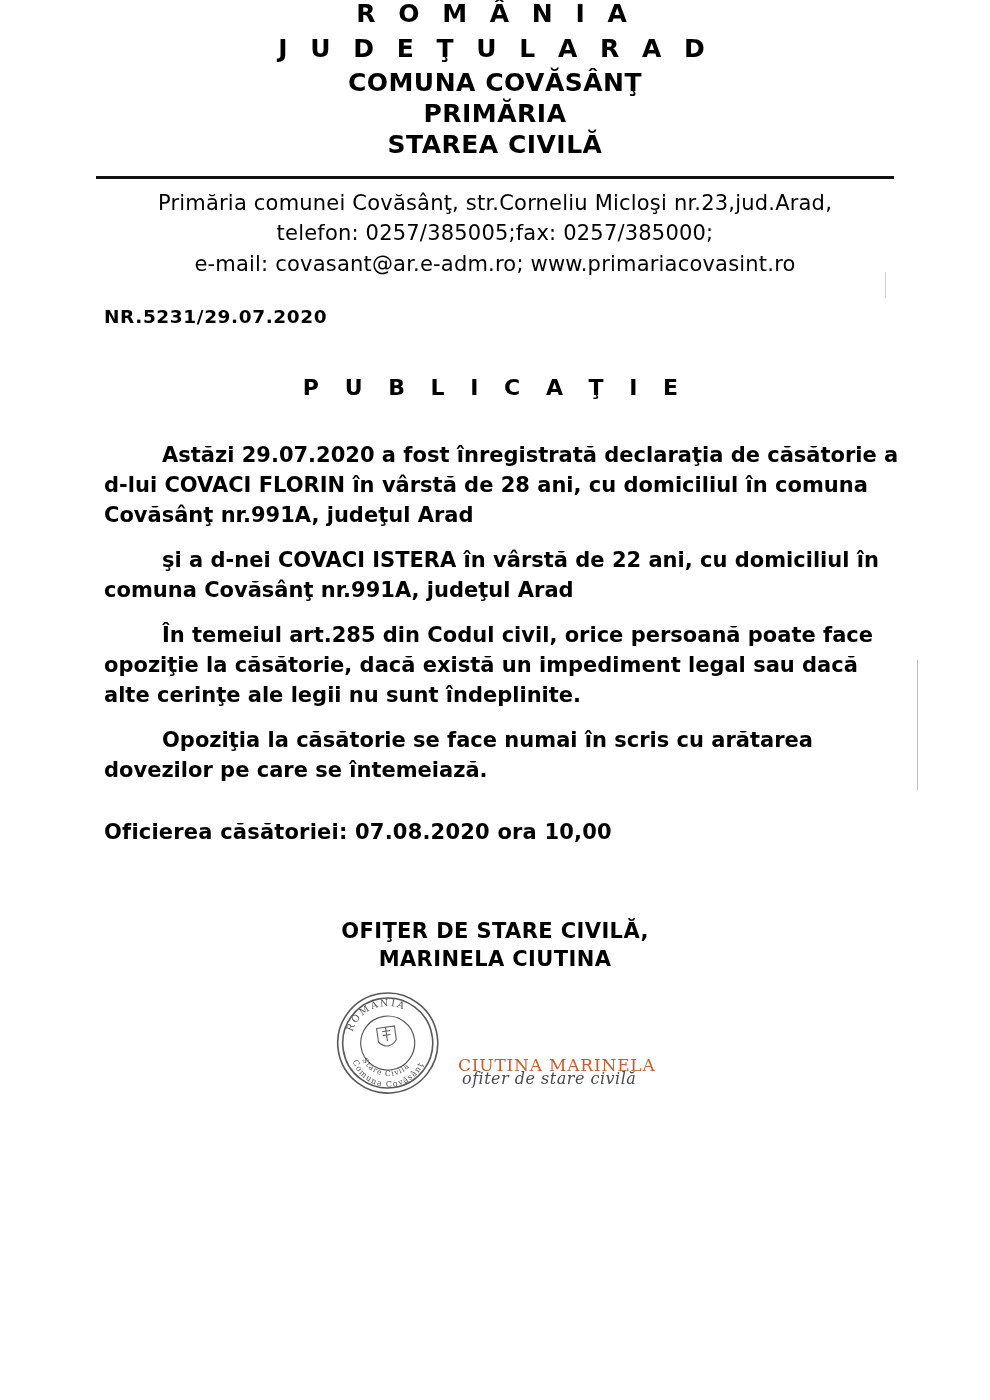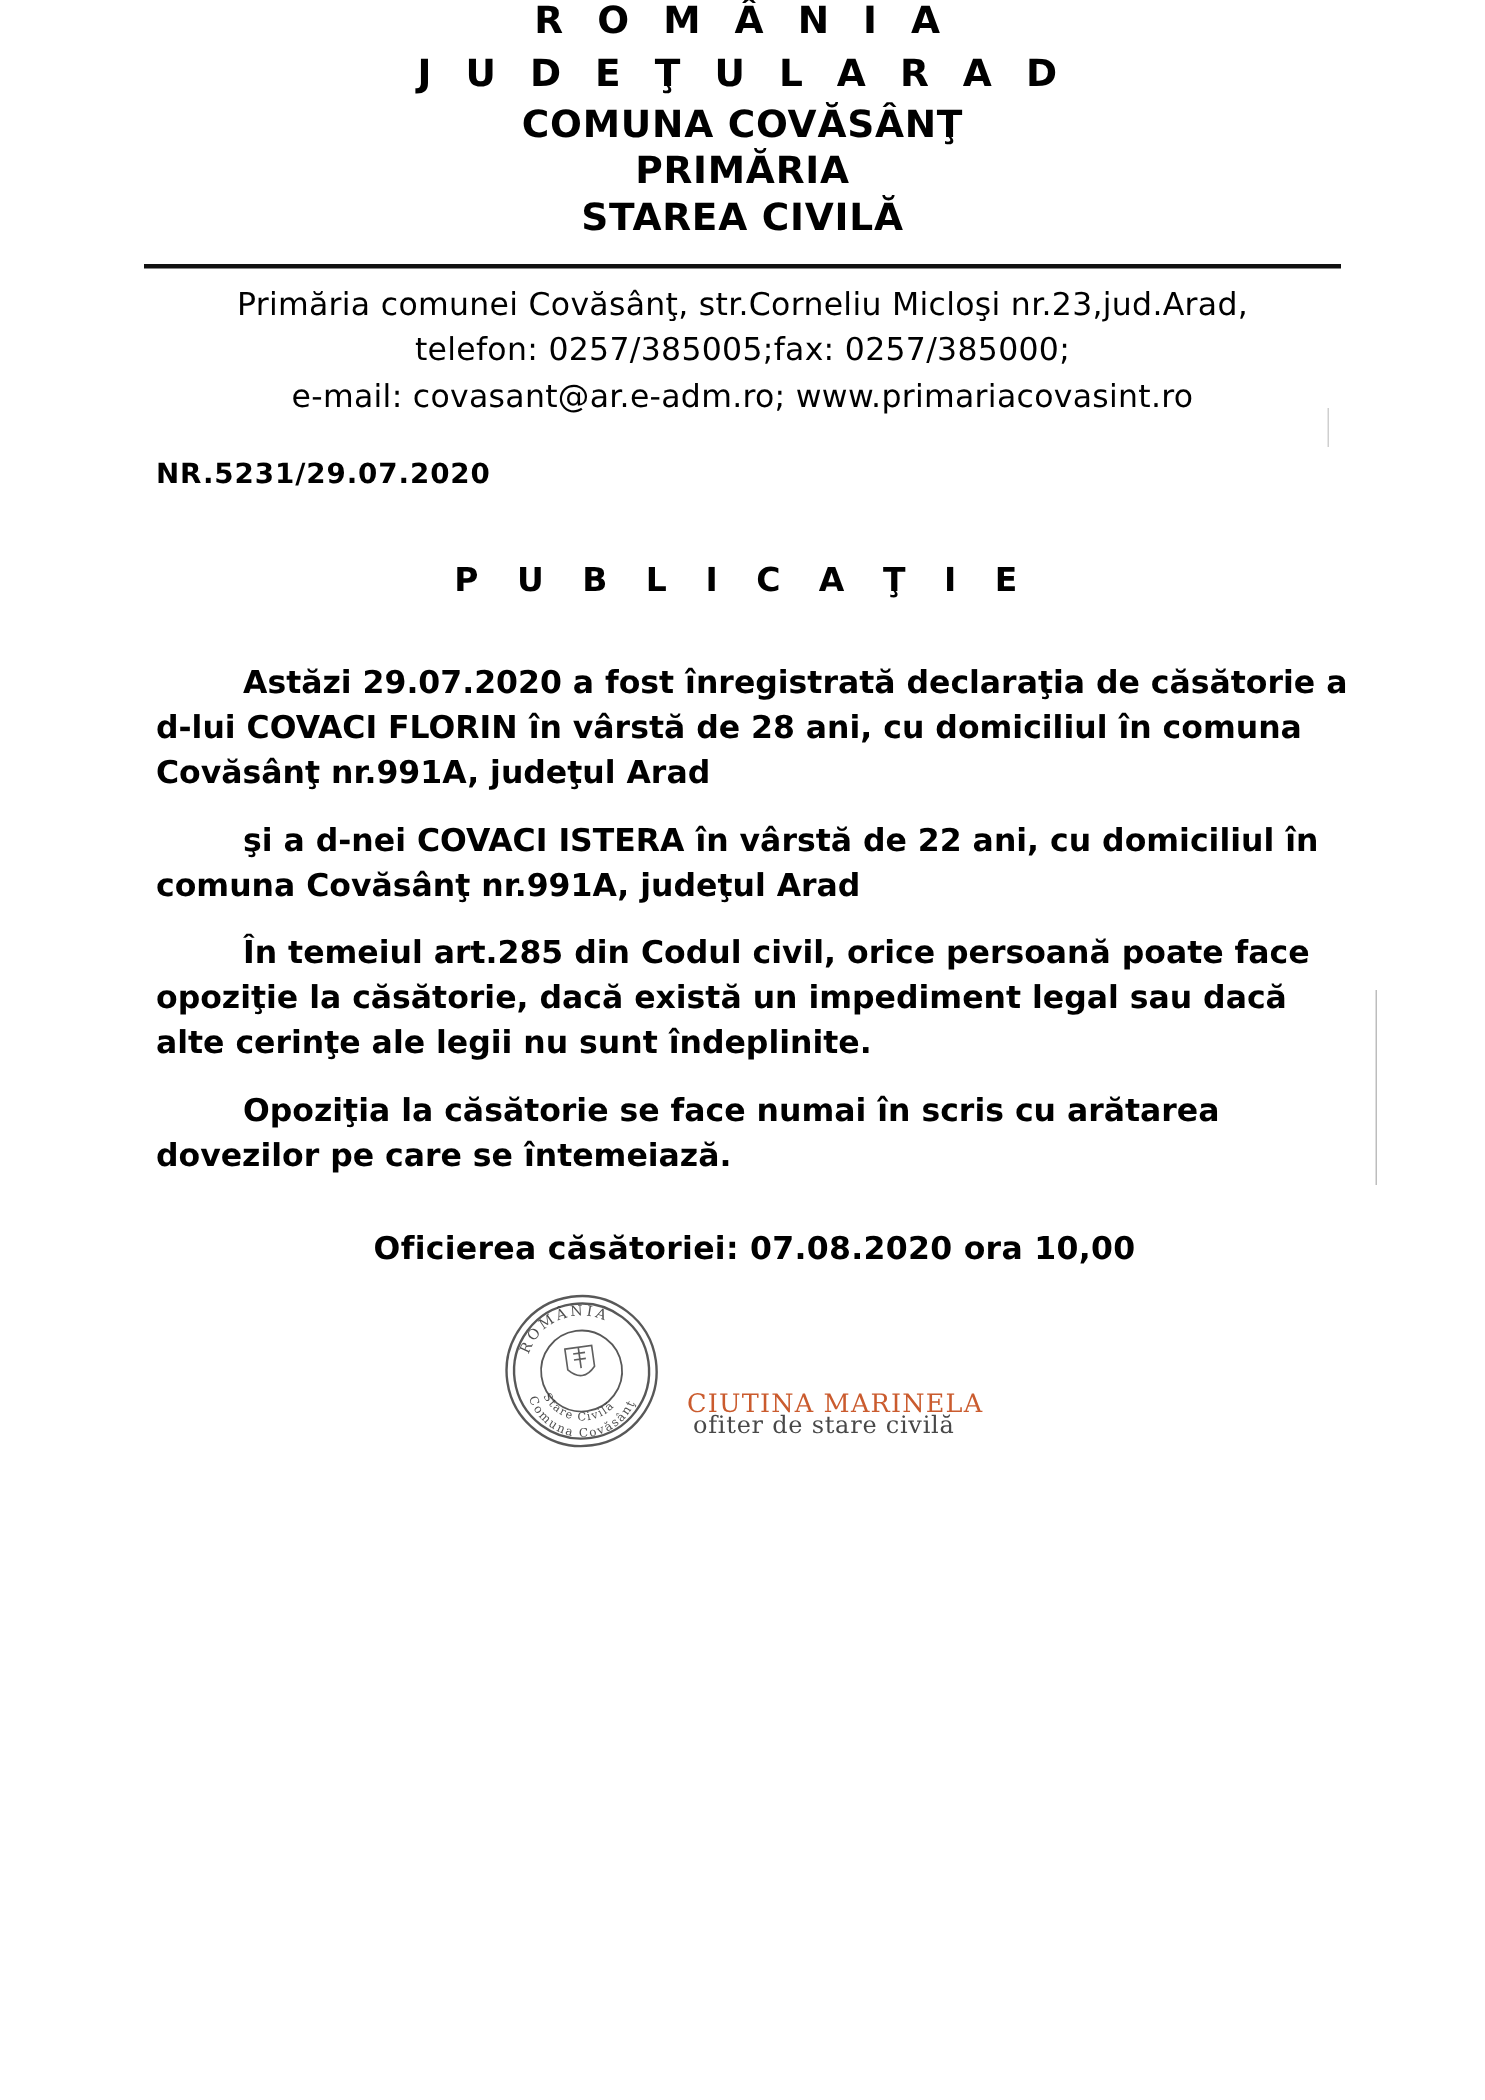--- a/index.html
+++ b/index.html
@@ -101,21 +101,20 @@
     margin: 0;
   }
   .para + .para {
     margin-top: 15px;
   }
 
   .ceremony {
     margin-top: 35px;
     margin-left: 104px;
     margin-right: 88px;
-    text-align: center;
     font-size: 21px;
     font-weight: bold;
     letter-spacing: 0.2px;
   }
 
   .signature-block {
     margin-top: 74px;
     text-align: center;
     font-size: 21px;
     font-weight: bold;
@@ -146,20 +145,21 @@
     font-size: 17px;
     color: #c2410c;
     letter-spacing: 0.8px;
     opacity: 0.86;
   }
   .sig-role {
     position: absolute;
     left: 462px;
     top: 90px;
     font-family: "DejaVu Serif", "Liberation Serif", serif;
+    font-style: italic;
     font-size: 16px;
     color: #2b2b2b;
     letter-spacing: 0.5px;
     opacity: 0.86;
   }
 
   
   .scan-edge-right {
     position: absolute;
     right: 72px;
@@ -204,20 +204,24 @@
 
   <div class="body-text">
     <p class="para">Astăzi 29.07.2020  a fost înregistrată declaraţia de căsătorie a d-lui COVACI FLORIN în vârstă de 28 ani, cu domiciliul în comuna Covăsânţ nr.991A, judeţul Arad</p>
     <p class="para">şi a d-nei COVACI ISTERA în vârstă de 22 ani, cu domiciliul în comuna Covăsânţ nr.991A, judeţul Arad</p>
     <p class="para">În temeiul art.285 din Codul civil, orice persoană poate face opoziţie la căsătorie, dacă există un impediment legal sau dacă alte cerinţe ale legii nu sunt îndeplinite.</p>
     <p class="para">Opoziţia la căsătorie se face numai în scris cu arătarea dovezilor pe care se întemeiază.</p>
   </div>
 
   <div class="ceremony">Oficierea căsătoriei: 07.08.2020 ora 10,00</div>
 
+  <div class="signature-block">
+    <div>OFIŢER DE STARE CIVILĂ,</div>
+    <div>MARINELA CIUTINA</div>
+  </div>
 
   <div class="stamp-area">
     <div class="stamp">
       <svg width="132" height="120" viewBox="0 0 132 120" xmlns="http://www.w3.org/2000/svg">
         <g transform="rotate(-8 66 60)" fill="none" stroke="#2f2f2f" stroke-width="1.6" opacity="0.8">
           <circle cx="66" cy="58" r="50"></circle>
           <circle cx="66" cy="58" r="45"></circle>
           <circle cx="66" cy="58" r="27" stroke-width="1.2"></circle>
         </g>
         <g transform="rotate(-8 66 60)" opacity="0.85">

